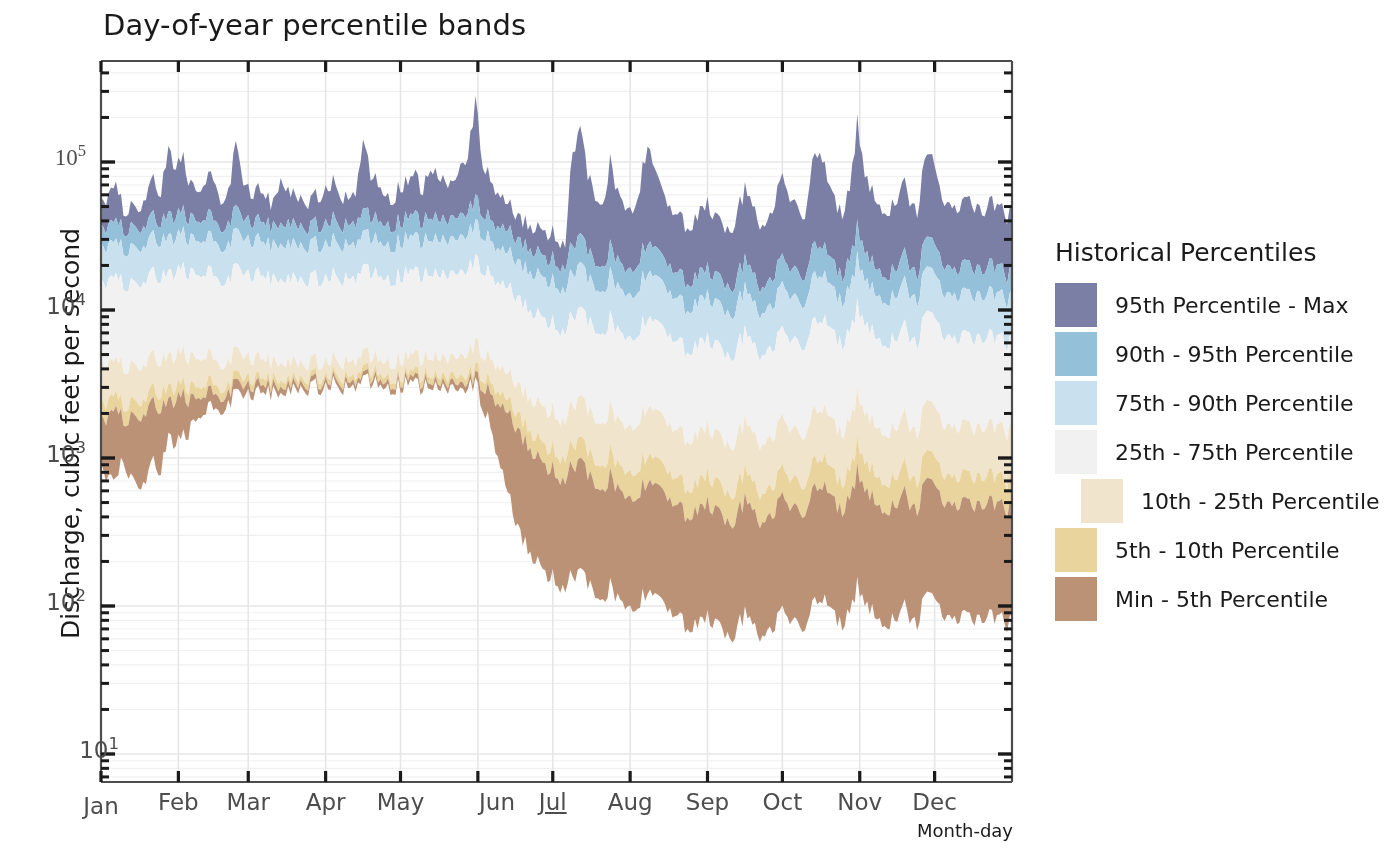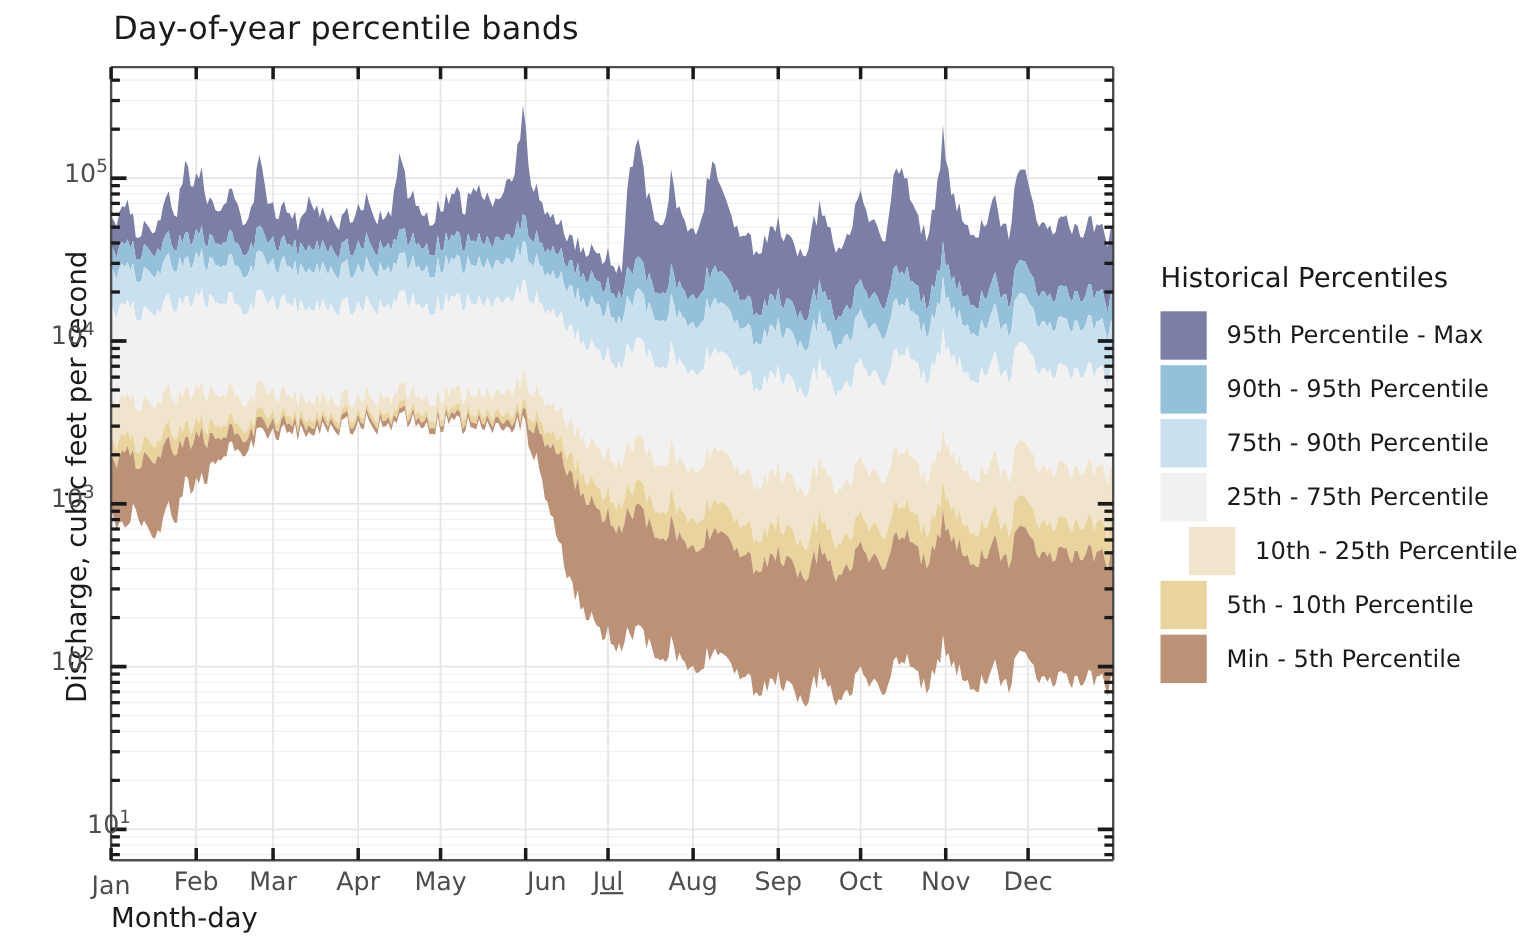--- a/index.html
+++ b/index.html
@@ -40,22 +40,22 @@
     transform-origin: center center;
     font-size: 25px;
     color: #1a1a1a;
     white-space: nowrap;
   }
   .xlabel {
     position: absolute;
     left: 101px;
     top: 820px;
     width: 912px;
-    text-align: left;
-    font-size: 25px;
+    text-align: right;
+    font-size: 18px;
     color: #1a1a1a;
     white-space: nowrap;
   }
   .tick-label-y {
     position: absolute;
     right: 0;
     font-size: 23px;
     color: #4d4d4d;
     white-space: nowrap;
     text-align: right;
@@ -303,21 +303,21 @@
         <line x1="934.6273972602739" y1="782" x2="934.6273972602739" y2="771" stroke="#1a1a1a" stroke-width="3.2"></line>
         <line x1="934.6273972602739" y1="61" x2="934.6273972602739" y2="72" stroke="#1a1a1a" stroke-width="3.2"></line>
       </g>
     </svg>
 
   <div id="y-ticks">
       <div class="tick-label-y" style="width: 86px; left: 0px; top: 737px; padding-left: 33px;"><span>10</span><sup>1</sup></div>
       <div class="tick-label-y" style="width: 86px; left: 0px; top: 589px;"><span>10</span><sup>2</sup></div>
       <div class="tick-label-y" style="width: 86px; left: 0px; top: 441px;"><span>10</span><sup>3</sup></div>
       <div class="tick-label-y" style="width: 86px; left: 0px; top: 293px;"><span>10</span><sup>4</sup></div>
-      <div class="tick-label-y" style="width: 86px; left: 12px; top: 145px;"><span>10</span><sup>5</sup></div>
+      <div class="tick-label-y" style="width: 86px; left: 0px; top: 145px; font-family: Liberation Serif, serif;"><span>10</span><sup>5</sup></div>
     </div>
   <div id="x-ticks">
       <div class="tick-label-x" style="left: 101px; top: 773px; margin-top: 20px;">Jan</div>
       <div class="tick-label-x" style="left: 178.373px; top: 789px;">Feb</div>
       <div class="tick-label-x" style="left: 248.258px; top: 789px;">Mar</div>
       <div class="tick-label-x" style="left: 325.63px; top: 789px;">Apr</div>
       <div class="tick-label-x" style="left: 400.507px; top: 789px;">May</div>
       <div class="tick-label-x" style="left: 497px; top: 789px;">Jun</div>
       <div class="tick-label-x" style="left: 552.756px; top: 789px; text-decoration: underline;">Jul</div>
       <div class="tick-label-x" style="left: 630.129px; top: 789px;">Aug</div>

